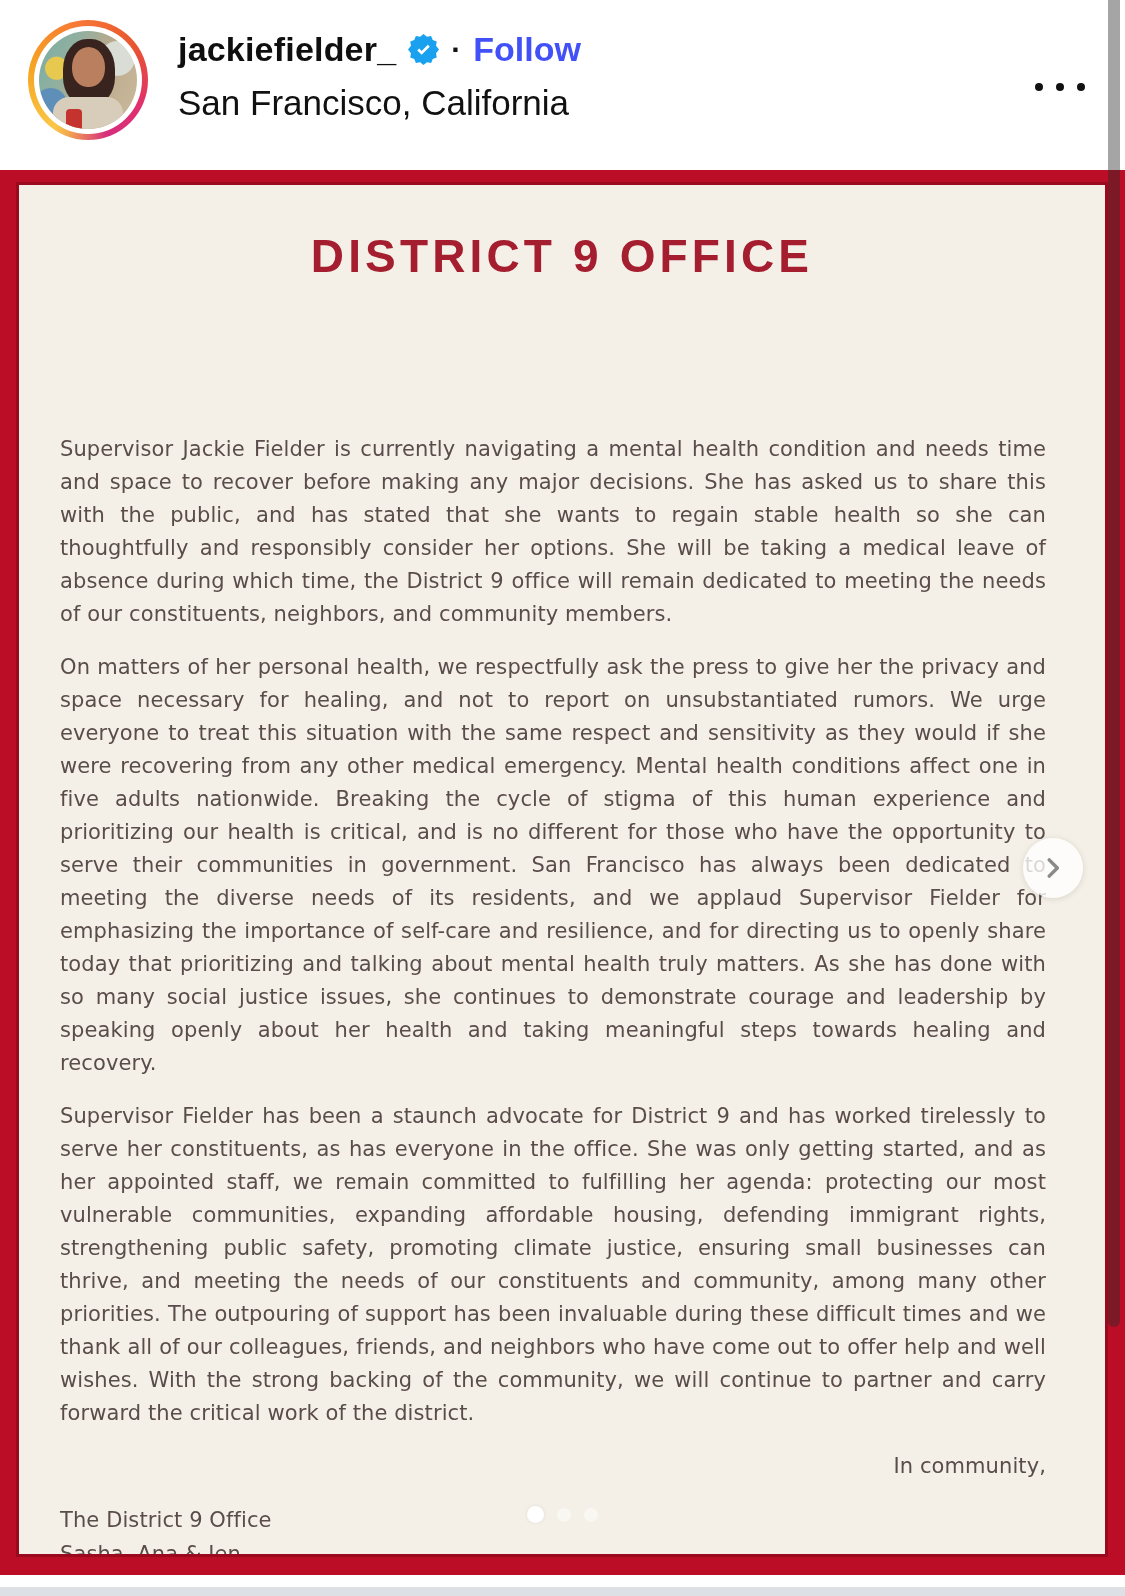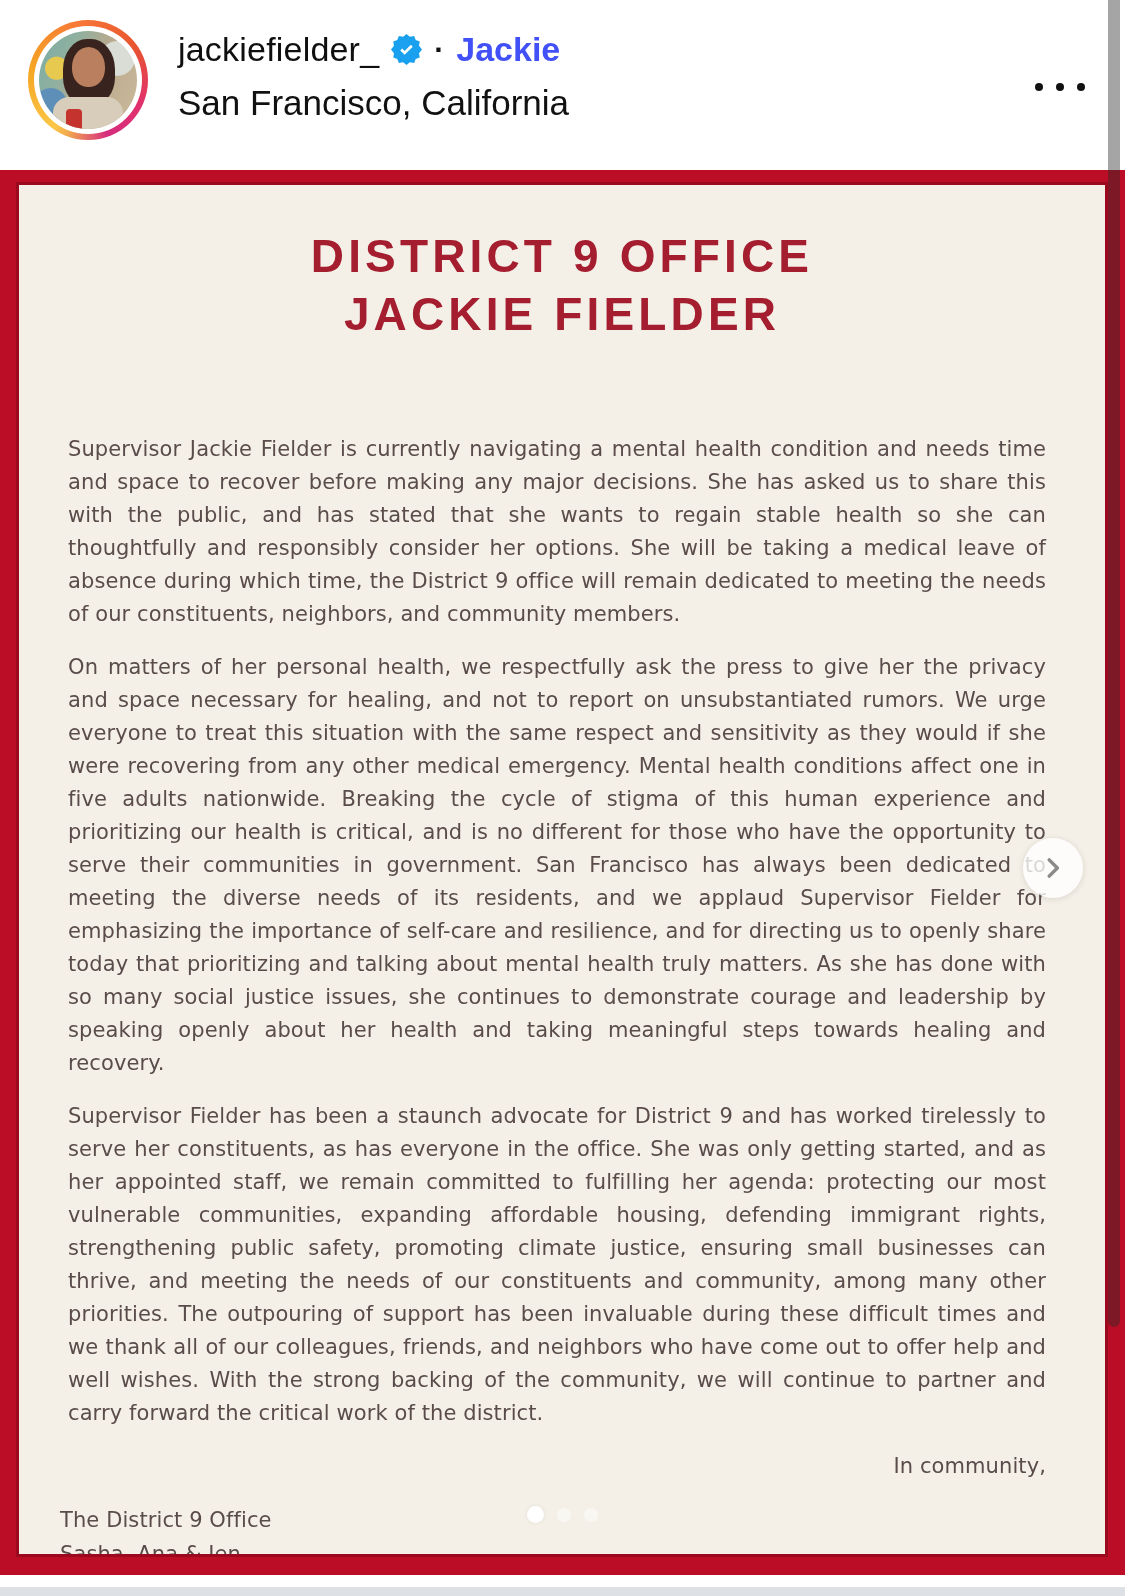--- a/index.html
+++ b/index.html
@@ -22,21 +22,21 @@
       radial-gradient(circle at 80% 28%, #d9ddd6 0 16%, rgba(0,0,0,0) 17%),
       radial-gradient(circle at 12% 75%, #5e8fb8 0 14%, rgba(0,0,0,0) 15%),
       linear-gradient(115deg,#79aca4 0%,#8fb0a0 28%,#bba98c 55%,#cbbb9d 100%);
   }
   .av-hair{position:absolute;left:24px;top:8px;width:52px;height:66px;background:#38231e;border-radius:46% 46% 42% 42%;}
   .av-face{position:absolute;left:33px;top:16px;width:33px;height:40px;background:#b97f5e;border-radius:50% 50% 46% 46%;}
   .av-jacket{position:absolute;left:14px;bottom:-4px;width:70px;height:36px;background:#d8cdbb;border-radius:16px 16px 0 0;}
   .av-shirt{position:absolute;left:27px;bottom:0;width:16px;height:20px;background:#c5332f;border-radius:4px 4px 0 0;}
   .header-text{position:absolute;left:178px;top:30px;}
   .name-row{display:flex;align-items:center;gap:12px;}
-  .username{font-size:34px;font-weight:400;color:#0f0f0f;letter-spacing:.2px;}
+  .username{font-size:34px;font-weight:700;color:#0f0f0f;letter-spacing:.2px;}
   .badge{width:31px;height:31px;display:inline-block;}
   .badge path.seal{fill:var(--badge-blue,#19a1f0);}
   .sep-dot{font-size:30px;font-weight:700;color:#111;}
   .follow{font-size:34px;font-weight:600;color:var(--follow-blue,#4150f7);cursor:pointer;}
   .location{margin-top:14px;font-size:35px;color:#111;}
   .more-btn{position:absolute;left:1022px;top:72px;width:76px;height:30px;display:flex;align-items:center;justify-content:center;cursor:pointer;}
   .more-icon{display:flex;gap:13px;}
   .more-icon i{width:8px;height:8px;border-radius:50%;background:#111;}
   
   .carousel{position:absolute;left:0;top:170px;width:1125px;height:1405px;background:var(--border-red,#bb0d26);}
@@ -51,21 +51,21 @@
     font-size:46px;line-height:58px;letter-spacing:.09em;
     color:var(--title-red,#a41e2f);
   }
   .statement-title span{display:block;}
   .statement-body{
     position:absolute;left:41px;top:248px;width:986px;
     font-family:"DejaVu Sans",sans-serif;
     font-size:21px;line-height:33px;color:var(--body-text,#5a4c4b);
     text-align:justify;letter-spacing:.1px;
   }
-  .statement-body p{margin:0 0 20px 8px;}
+  .statement-body p{margin:0 0 20px 0;}
   .statement-closing{text-align:right;margin-top:4px;}
   .signoff{line-height:34px;text-align:left;}
   
   .next-btn{
     position:absolute;left:1023px;top:668px;width:60px;height:60px;border-radius:50%;
     background:rgba(255,255,255,.78);display:flex;align-items:center;justify-content:center;
     box-shadow:0 1px 6px rgba(0,0,0,.12);cursor:pointer;
   }
   .next-btn svg{width:26px;height:26px;}
   
@@ -95,39 +95,38 @@
   </div>
 
   <div class="header-text">
     <div class="name-row">
       <span class="username">jackiefielder_</span>
       <svg class="badge" viewBox="0 0 24 24">
         <path class="seal" d="M12 0l2.6 2.05 3.3-.55 1.25 3.1 3.1 1.25-.55 3.3L24 12l-2.3 2.85.55 3.3-3.1 1.25-1.25 3.1-3.3-.55L12 24l-2.6-2.05-3.3.55-1.25-3.1-3.1-1.25.55-3.3L0 12l2.3-2.85-.55-3.3 3.1-1.25L6.1 1.5l3.3.55L12 0z"></path>
         <path fill="#ffffff" d="M10.55 16.1l-3.4-3.4 1.5-1.5 1.9 1.9 4.8-4.8 1.5 1.5-6.3 6.3z"></path>
       </svg>
       <span class="sep-dot">·</span>
-      <span class="follow">Jackie</span>
+      <span class="follow">Follow</span>
     </div>
     <div class="location">San Francisco, California</div>
   </div>
 
   <div class="more-btn">
     <span class="more-icon">
         <i></i>
         <i></i>
         <i></i>
       </span>
   </div>
 </div>
 
 <div class="carousel">
   <div class="statement-panel">
     <div class="statement-title">
       <span>DISTRICT 9 OFFICE</span>
-      <span>JACKIE FIELDER</span>
     </div>
     <div class="statement-body">
       <p>Supervisor Jackie Fielder is currently navigating a mental health condition and needs time and space to recover before making any major decisions. She has asked us to share this with the public, and has stated that she wants to regain stable health so she can thoughtfully and responsibly consider her options. She will be taking a medical leave of absence during which time, the District 9 office will remain dedicated to meeting the needs of our constituents, neighbors, and community members.</p>
       <p>On matters of her personal health, we respectfully ask the press to give her the privacy and space necessary for healing, and not to report on unsubstantiated rumors. We urge everyone to treat this situation with the same respect and sensitivity as they would if she were recovering from any other medical emergency. Mental health conditions affect one in five adults nationwide. Breaking the cycle of stigma of this human experience and prioritizing our health is critical, and is no different for those who have the opportunity to serve their communities in government. San Francisco has always been dedicated to meeting the diverse needs of its residents, and we applaud Supervisor Fielder for emphasizing the importance of self-care and resilience, and for directing us to openly share today that prioritizing and talking about mental health truly matters. As she has done with so many social justice issues, she continues to demonstrate courage and leadership by speaking openly about her health and taking meaningful steps towards healing and recovery.</p>
       <p>Supervisor Fielder has been a staunch advocate for District 9 and has worked tirelessly to serve her constituents, as has everyone in the office. She was only getting started, and as her appointed staff, we remain committed to fulfilling her agenda: protecting our most vulnerable communities, expanding affordable housing, defending immigrant rights, strengthening public safety, promoting climate justice, ensuring small businesses can thrive, and meeting the needs of our constituents and community, among many other priorities. The outpouring of support has been invaluable during these difficult times and we thank all of our colleagues, friends, and neighbors who have come out to offer help and well wishes. With the strong backing of the community, we will continue to partner and carry forward the critical work of the district.</p>
       <p class="statement-closing">In community,</p>
       <div class="signoff">
         <div>The District 9 Office</div>
         <div>Sasha, Ana &amp; Jen</div>
       </div>

